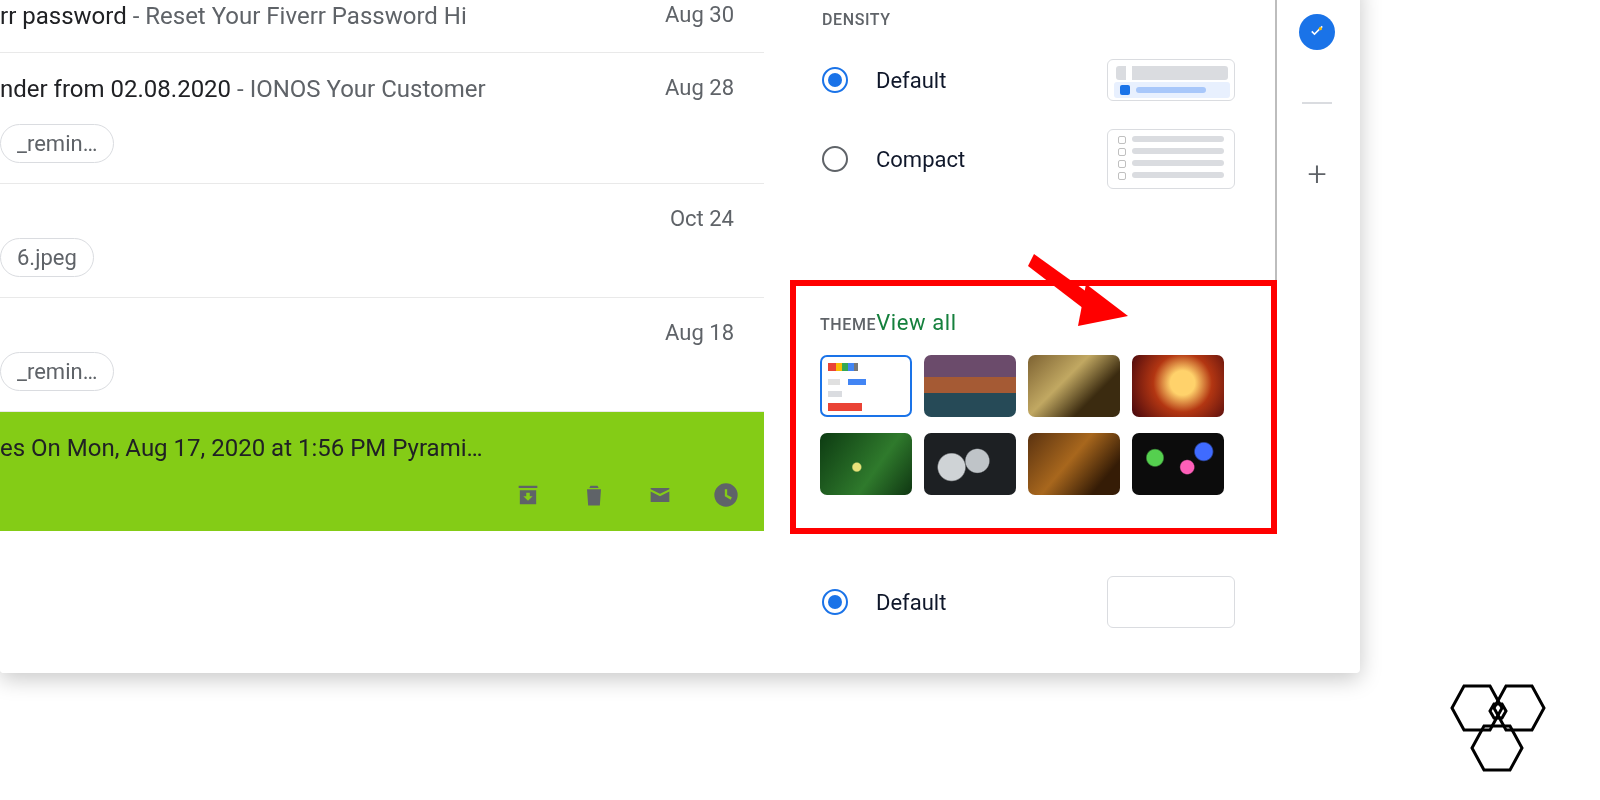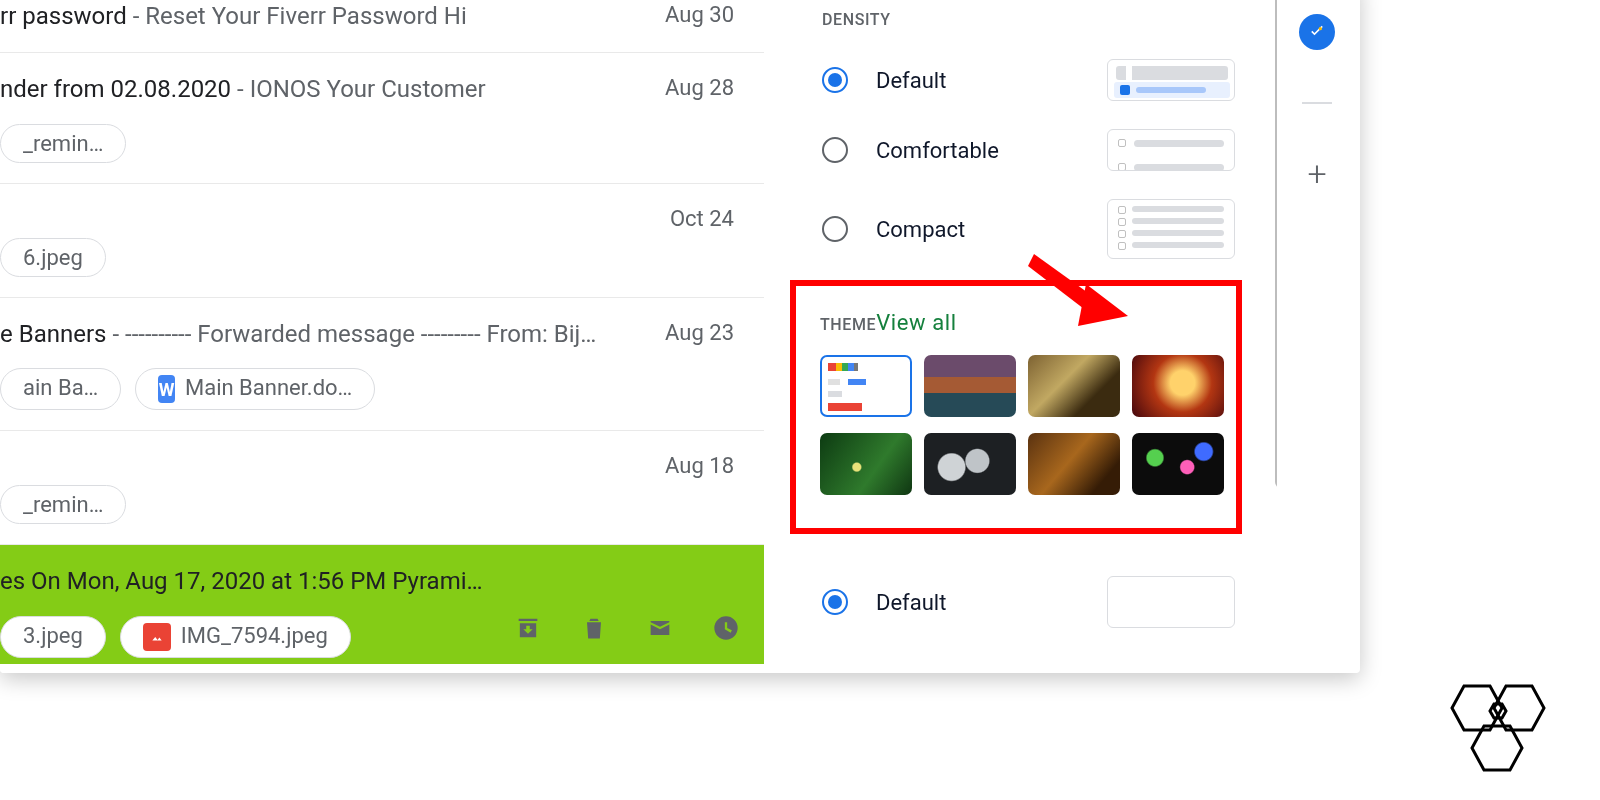--- a/index.html
+++ b/index.html
@@ -10,21 +10,21 @@
 
   
   .mail-pane{position:absolute;left:0;top:0;width:764px;height:100%;background:#fff;}
   .row{position:relative;border-top:1px solid #e9e9e9;padding:20px 24px 20px 0;}
   .row:first-child{border-top:none;}
   .row.hover{background:#84cc16;}
   .subj{font-size:24px;color:#202124;white-space:nowrap;overflow:hidden;text-overflow:clip;line-height:1.35;}
   .subj .body{color:#5f6368;}
   .date{position:absolute;right:30px;top:22px;font-size:22px;color:#5f6368;}
   .chips{margin-top:18px;display:flex;gap:14px;}
-  .chip{display:flex;align-items:flex-start;gap:10px;padding:6px 22px;font-size:22px;color:#5f6368;
+  .chip{display:flex;align-items:center;gap:10px;padding:6px 16px;font-size:22px;color:#5f6368;
         border:1px solid #dadce0;border-radius:24px;background:#fff;max-width:240px;white-space:nowrap;overflow:hidden;}
   .ficon{width:28px;height:28px;background:#4285f4;border-radius:4px;display:flex;align-items:center;justify-content:center;color:#fff;font-size:18px;font-weight:700;}
   .ficon.red{background:#ea4335;}
   .toolbar{position:absolute;right:24px;bottom:18px;display:flex;gap:38px;}
   .toolbar svg{width:28px;height:28px;fill:#5f6368;}
 
   
   .settings{position:absolute;left:790px;top:0;width:477px;height:100%;background:#fff;}
   .scrollbar{position:absolute;top:0;right:-20px;width:12px;height:508px;background:#bdbdbd;border-radius:6px;}
   .sect-head{font-size:16px;font-weight:500;letter-spacing:0.6px;color:#5f6368;padding:0 32px;display:flex;justify-content:flex-start;align-items:baseline;}
@@ -46,21 +46,21 @@
   .pv-cmf .l1{top:10px;} .pv-cmf .l2{top:34px;}
   .pv-cmf .s1{top:9px;} .pv-cmf .s2{top:33px;}
   .pv-cmf .pv-dash{left:26px;width:90px;}
   
   .pv-cpt .l1{top:6px;}.pv-cpt .l2{top:18px;}.pv-cpt .l3{top:30px;}.pv-cpt .l4{top:42px;}
   .pv-cpt .pv-dash{height:6px;}
   .pv-cpt .s1{top:6px;}.pv-cpt .s2{top:18px;}.pv-cpt .s3{top:30px;}.pv-cpt .s4{top:42px;}
   .pv-cpt .pv-dash{left:24px;width:92px;}
 
   
-  .theme-box{position:absolute;left:0;top:300px;width:452px;height:254px;border:6px solid #ff0000;padding:24px 24px 10px 24px;}
+  .theme-box{position:absolute;left:0;top:300px;width:487px;height:254px;border:6px solid #ff0000;padding:24px 24px 10px 24px;}
   .view-all{color:#15803d;font-size:22px;font-weight:400;}
   .thumbs{margin-top:20px;display:grid;grid-template-columns:repeat(4,92px);grid-auto-rows:62px;gap:16px 12px;}
   .thumb{width:92px;height:62px;border-radius:7px;background:#555;}
   .thumb.first{border:2px solid #1a73e8;background:#fff;position:relative;overflow:hidden;}
   .thumb.first::before{content:"";position:absolute;left:6px;top:6px;width:30px;height:8px;background:linear-gradient(90deg,#ea4335 0 8px,#fbbc04 8px 14px,#34a853 14px 20px,#4285f4 20px 26px,#777 26px);}
   .thumb.first::after{content:"";position:absolute;left:6px;top:22px;width:78px;height:32px;
       background:linear-gradient(#e0e0e0,#e0e0e0) 0 0/12px 6px no-repeat,
                  linear-gradient(#ea4335,#ea4335) 0 24px/34px 8px no-repeat,
                  linear-gradient(#4285f4,#4285f4) 20px 0/18px 6px no-repeat,
                  linear-gradient(#dadce0,#dadce0) 0 12px/14px 6px no-repeat;}
@@ -115,60 +115,32 @@
 
       <div class="row">
         <div class="date">Oct 24</div>
         <div class="chips" style="margin-top:34px;">
           <div class="chip">
               <span>6.jpeg</span>
             </div>
         </div>
       </div>
 
-      <div class="row">
-        <div class="subj">
-          <span>e Banners</span><span class="body"> - ---------- Forwarded message --------- From: Bij…</span>
-        </div>
-        <div class="date">Aug 23</div>
-        <div class="chips">
-          <div class="chip">
-              <span>ain Ba…</span>
-            </div>
-          <div class="chip">
-            <span class="ficon">W</span>
-            <span>Main Banner.do…</span>
-          </div>
-        </div>
-      </div>
 
       <div class="row">
         <div class="date">Aug 18</div>
         <div class="chips" style="margin-top:34px;">
           <div class="chip">
               <span>_remin…</span>
             </div>
         </div>
       </div>
 
       <div class="row hover" style="height:120px;">
         <div class="subj body">es On Mon, Aug 17, 2020 at 1:56 PM Pyrami…</div>
-        <div class="chips">
-          <div class="chip">
-              <span>3.jpeg</span>
-            </div>
-          <div class="chip">
-            <span class="ficon red">
-              <svg width="14" height="14" viewBox="0 0 24 24" fill="#fff">
-                  <path d="M4 18l5-6 4 5 3-4 4 5H4z"></path>
-                </svg>
-            </span>
-            <span>IMG_7594.jpeg</span>
-          </div>
-        </div>
         <div class="toolbar">
           <span><svg viewBox="0 0 24 24">
                 <path d="M20 6H4V4h16v2zm-1 2H5v12h14V8zm-7 9l-4-4h2.5V10h3v3H16l-4 4z"></path>
               </svg></span>
           <span><svg viewBox="0 0 24 24">
                 <path d="M6 7h12l-1 14H7L6 7zm3-3h6l1 2H8l1-2z"></path>
               </svg></span>
           <span><svg viewBox="0 0 24 24">
                 <path d="M4 6h16v12H4V6zm8 5L4 7v2l8 4 8-4V7l-8 4z"></path>
               </svg></span>
@@ -188,30 +160,20 @@
 
       <div class="radio-row" style="margin-top:16px;">
         <div class="radio sel"></div>
         <div class="radio-label">Default</div>
         <div class="preview pv-def">
           <div class="pv-row"></div>
             <div class="pv-row hi"></div>
         </div>
       </div>
 
-      <div class="radio-row">
-        <div class="radio"></div>
-        <div class="radio-label">Comfortable</div>
-        <div class="preview pv-cmf">
-          <span class="pv-sq s1"></span>
-            <span class="pv-dash l1"></span>
-          <span class="pv-sq s2"></span>
-            <span class="pv-dash l2"></span>
-        </div>
-      </div>
 
       <div class="radio-row">
         <div class="radio"></div>
         <div class="radio-label">Compact</div>
         <div class="preview h60 pv-cpt">
           <span class="pv-sq s1"></span>
             <span class="pv-dash l1"></span>
           <span class="pv-sq s2"></span>
             <span class="pv-dash l2"></span>
           <span class="pv-sq s3"></span>

